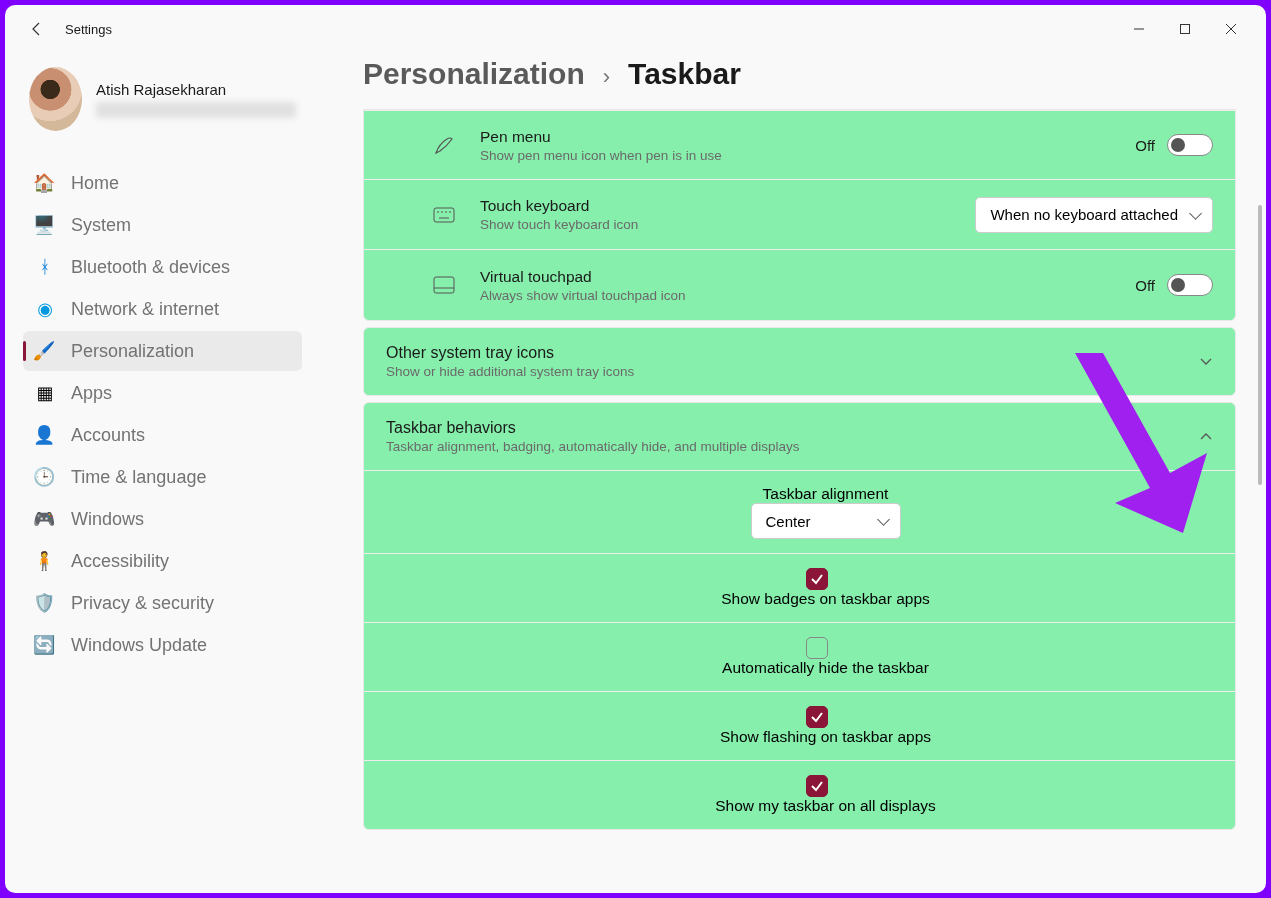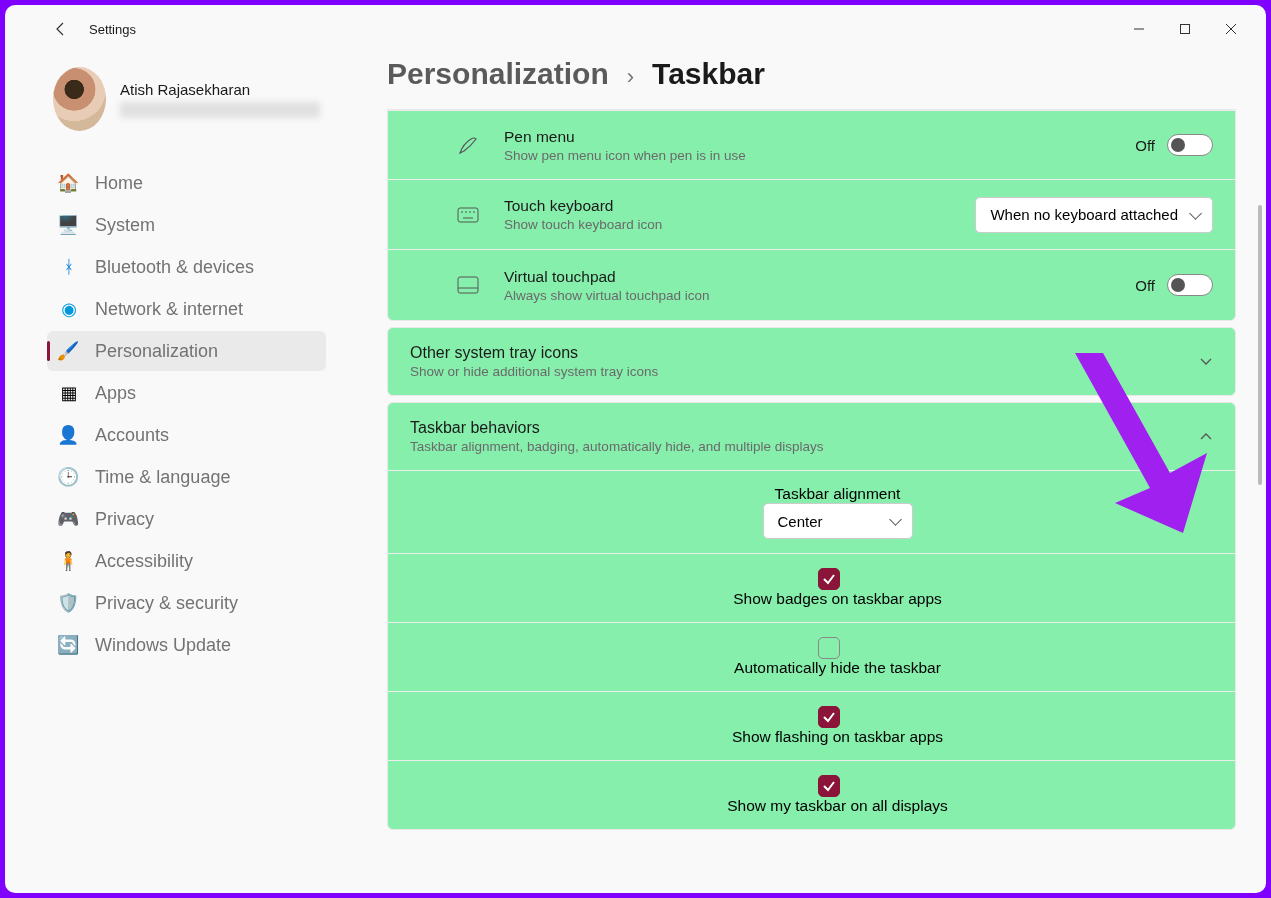--- a/index.html
+++ b/index.html
@@ -1,17 +1,17 @@
 <!DOCTYPE html>
 <html><head>
 <meta charset="utf-8">
 <style>
 * { margin: 0; padding: 0; box-sizing: border-box; font-family: "Segoe UI", sans-serif; }
 body { background: #8000ff; padding: 5px; }
-.window { background: #f9f9f9; border-radius: 10px; width: 1261px; height: 888px; overflow: hidden; position: relative; padding-left: 24px; }
+.window { background: #f9f9f9; border-radius: 10px; width: 1261px; height: 888px; overflow: hidden; position: relative; }
 .titlebar { height: 48px; display: flex; align-items: center; padding: 0 12px; }
 .back-btn { width: 40px; height: 40px; display: flex; align-items: center; justify-content: center; cursor: pointer; }
 .app-title { font-size: 13px; margin-left: 8px; color: #1a1a1a; }
 .win-controls { margin-left: auto; display: flex; }
 .win-btn { width: 46px; height: 32px; display: flex; align-items: center; justify-content: center; cursor: pointer; }
 .layout { display: flex; height: calc(100% - 48px); gap: 25px; }
 .sidebar { width: 305px; padding: 0 8px 0 18px; }
 .profile { display: flex; align-items: center; padding: 14px 6px 20px; gap: 14px; }
 .avatar { width: 64px; height: 64px; border-radius: 50%; background: radial-gradient(circle at 40% 35%, #3a2a1a 18%, #c89070 19% 40%, #e8ccb5 41% 60%, #d4b89a 61%); }
 .profile-name { font-size: 15px; color: #1a1a1a; }
@@ -123,21 +123,21 @@
         <div class="nav-item">
             <span class="nav-icon" style="color:#0aa860">👤</span>
             <span class="nav-label">Accounts</span>
           </div>
         <div class="nav-item">
             <span class="nav-icon">🕒</span>
             <span class="nav-label">Time &amp; language</span>
           </div>
         <div class="nav-item">
             <span class="nav-icon">🎮</span>
-            <span class="nav-label">Privacy</span>
+            <span class="nav-label">Windows</span>
           </div>
         <div class="nav-item">
             <span class="nav-icon" style="color:#0078d4">🧍</span>
             <span class="nav-label">Accessibility</span>
           </div>
         <div class="nav-item">
             <span class="nav-icon">🛡️</span>
             <span class="nav-label">Privacy &amp; security</span>
           </div>
         <div class="nav-item">

